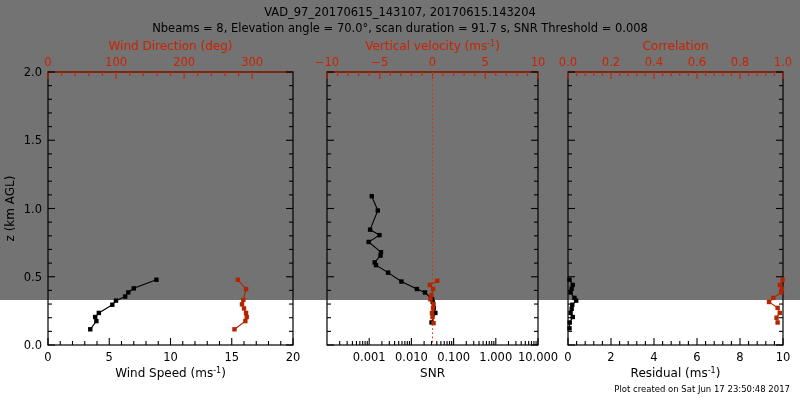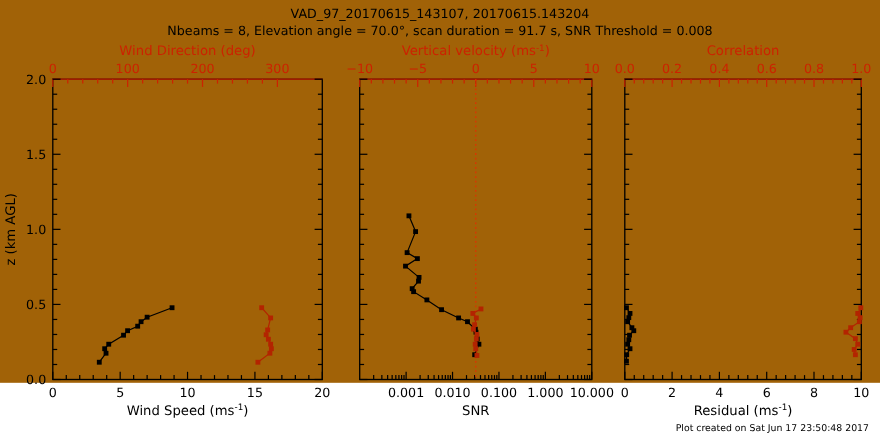--- a/index.html
+++ b/index.html
@@ -1,18 +1,18 @@
 <!DOCTYPE html>
 <html><head>
 <meta charset="utf-8">
 <style>
   html,body{margin:0;padding:0;background:#ffffff;}
   body{width:800px;height:400px;overflow:hidden;
        font-family:"DejaVu Sans","Liberation Sans",sans-serif;}
-  #root{position:relative;width:800px;height:348px;background:#a16207;}
+  #root{position:relative;width:800px;height:300px;background:#737373;}
   svg{display:block;}
   text{font-family:"DejaVu Sans","Liberation Sans",sans-serif;}
   .ttl{font-size:11.5px;fill:#000;}
   .sub{font-size:11.5px;fill:#000;}
   .axlab{font-size:12px;fill:#000;}
   .axlab-red{font-size:12px;fill:#cc2200;}
   .tick{font-size:11.5px;fill:#000;}
   .tick-red{font-size:11.5px;fill:#cc2200;}
   .foot{font-size:8.5px;fill:#000;}
   .frame{fill:none;stroke:#000;stroke-width:1.2;}

